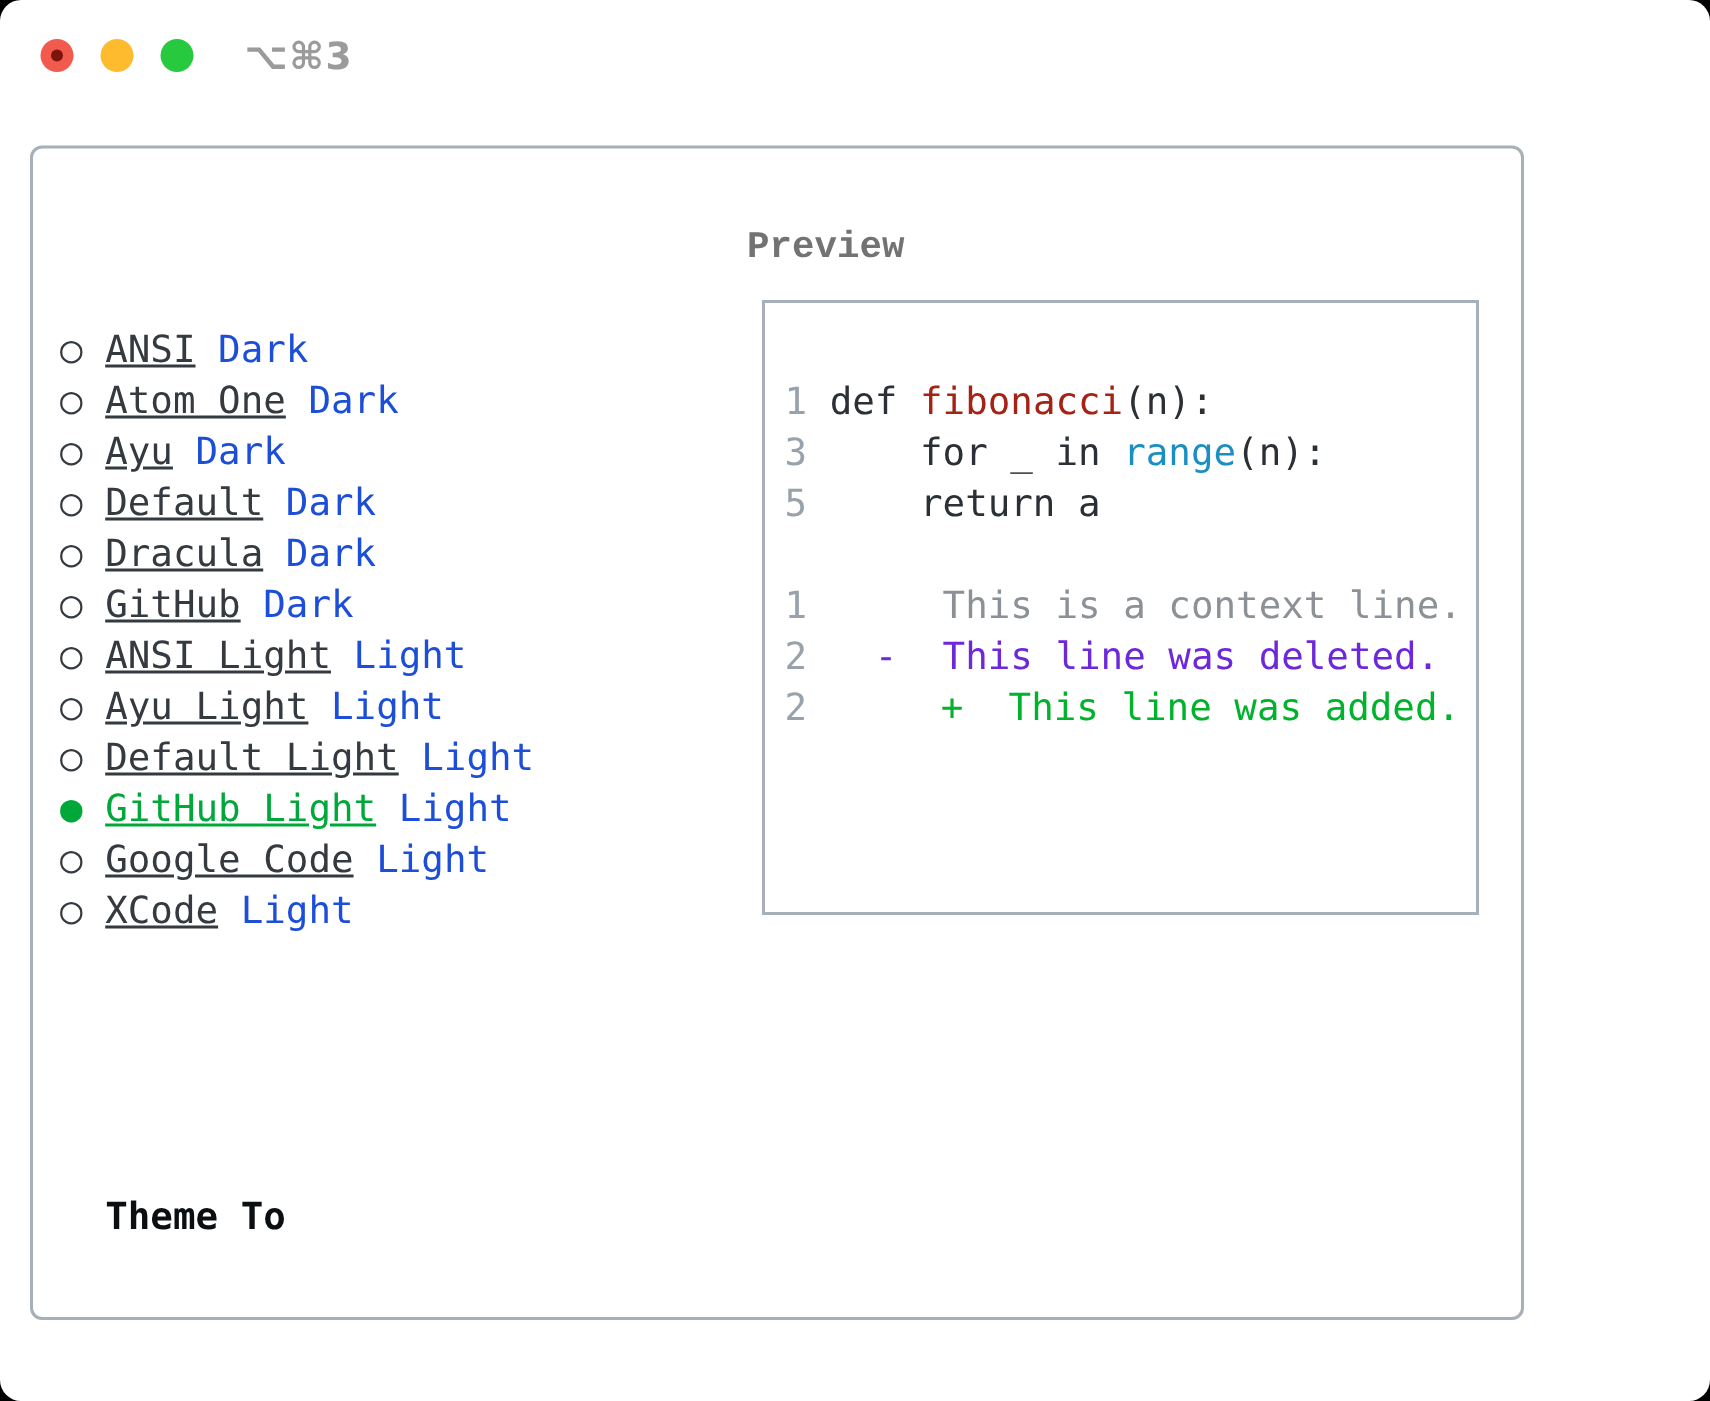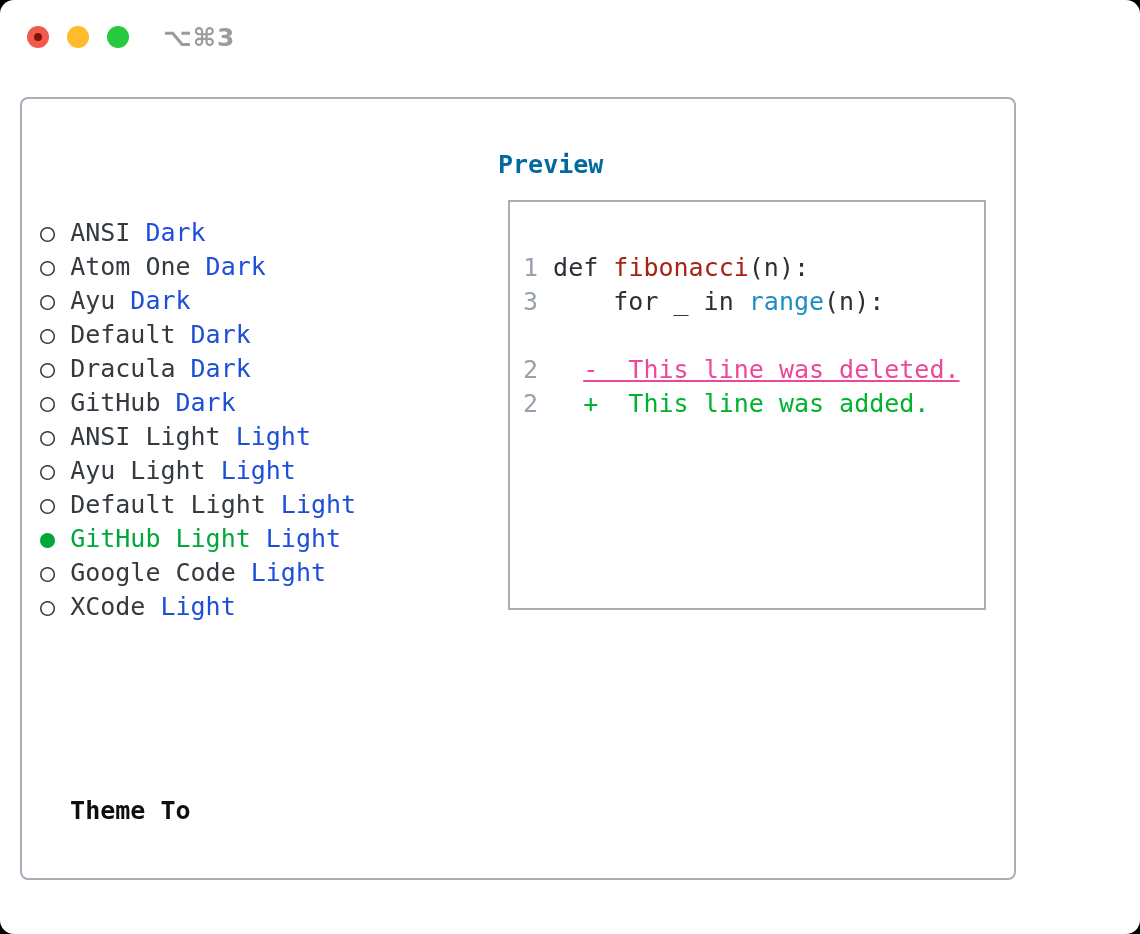--- a/index.html
+++ b/index.html
@@ -19,38 +19,38 @@
   
   .main-box{position:absolute;left:20px;top:97px;width:996px;height:783px;
     border:2px solid #a7afb9;border-radius:8px;box-sizing:border-box;background:#fff;}
   
   .col{position:absolute;font-size:25px;line-height:34px;white-space:pre;color:#2b3036;}
   .left-col{left:40px;top:148px;}
   .row{height:34px;}
   .spacer{height:34px;}
   .hdr{font-weight:bold;color:#0c0f12;}
   .mk{color:#343a40;}
-  .nm-t{color:#343a40;}
+  .nm-t{color:#343a40;text-decoration:underline;}
   .vr{color:#1d4ed8;}
   .sel{color:#00a839;}
   
-  .preview-hdr{position:absolute;left:498px;top:148px;height:34px;font-size:25px;line-height:34px;font-weight:bold;color:#0369a1;white-space:pre;}
+  .preview-hdr{position:absolute;left:498px;top:148px;height:34px;font-size:25px;line-height:34px;font-weight:bold;color:#737373;white-space:pre;font-family:Liberation Mono, monospace;}
   .preview-box{position:absolute;left:508px;top:200px;width:478px;height:410px;
     border:2px solid #a7afb9;box-sizing:border-box;background:#fff;
     padding:49px 0 0 13px;overflow:hidden;}
   .code-line{height:34px;font-size:25px;line-height:34px;white-space:pre;}
   .ln{color:#98a2ac;}
   .pl{color:#2b3036;}
   .kw{color:#2b3036;}
   .fn{color:#a42314;}
   .nu{color:#0b7c80;}
   .bi{color:#1b8fc1;}
   .ctx{color:#8b9196;}
-  .del{color:#ec4899;text-decoration:underline;}
-  .add{color:#00b22c;}
+  .del{color:#6d28d9;}
+  .add{color:#00b22c;margin-left:44px;}
 </style>
 </head>
 <body>
 
 <div class="window">
 
   <div class="titlebar">
     <div class="dot dot-close"></div>
     <div class="dot dot-min"></div>
     <div class="dot dot-zoom"></div>
@@ -67,19 +67,21 @@
     
     
   </div>
 
   <div class="preview-hdr">Preview</div>
 
   <div class="preview-box">
     <div id="preview-lines">
         <div class="code-line"><span class="ln">1 </span><span class="kw">def </span><span class="fn">fibonacci</span><span class="pl">(n):</span></div>
         <div class="code-line"><span class="ln">3 </span><span class="pl">    for _ in </span><span class="bi">range</span><span class="pl">(n):</span></div>
+        <div class="code-line"><span class="ln">5 </span><span class="pl">    return a</span></div>
         <div class="code-line"></div>
+        <div class="code-line"><span class="ln">1</span><span class="ctx">      This is a context line.</span></div>
         <div class="code-line"><span class="ln">2</span><span class="pl">   </span><span class="del">-  This line was deleted.</span></div>
         <div class="code-line"><span class="ln">2</span><span class="pl">   </span><span class="add">+  This line was added.</span></div>
       </div>
   </div>
 
 </div>
 
 </body></html>

